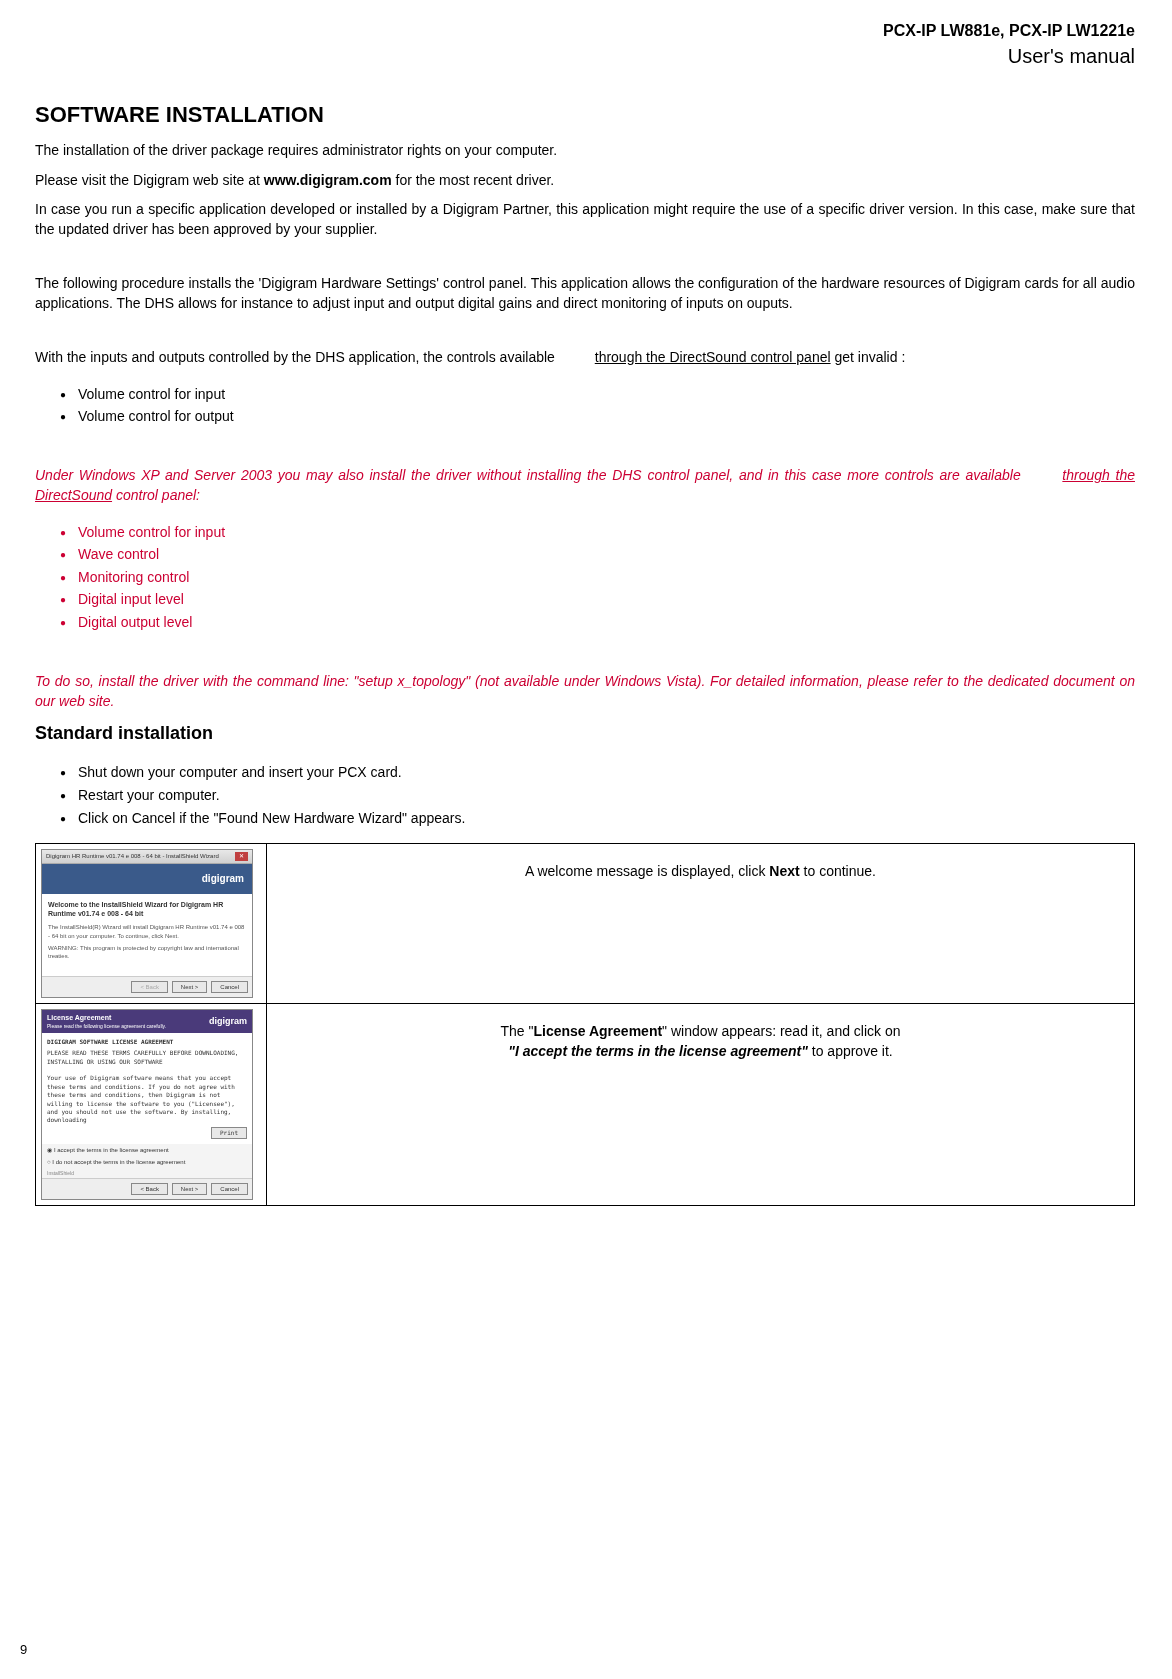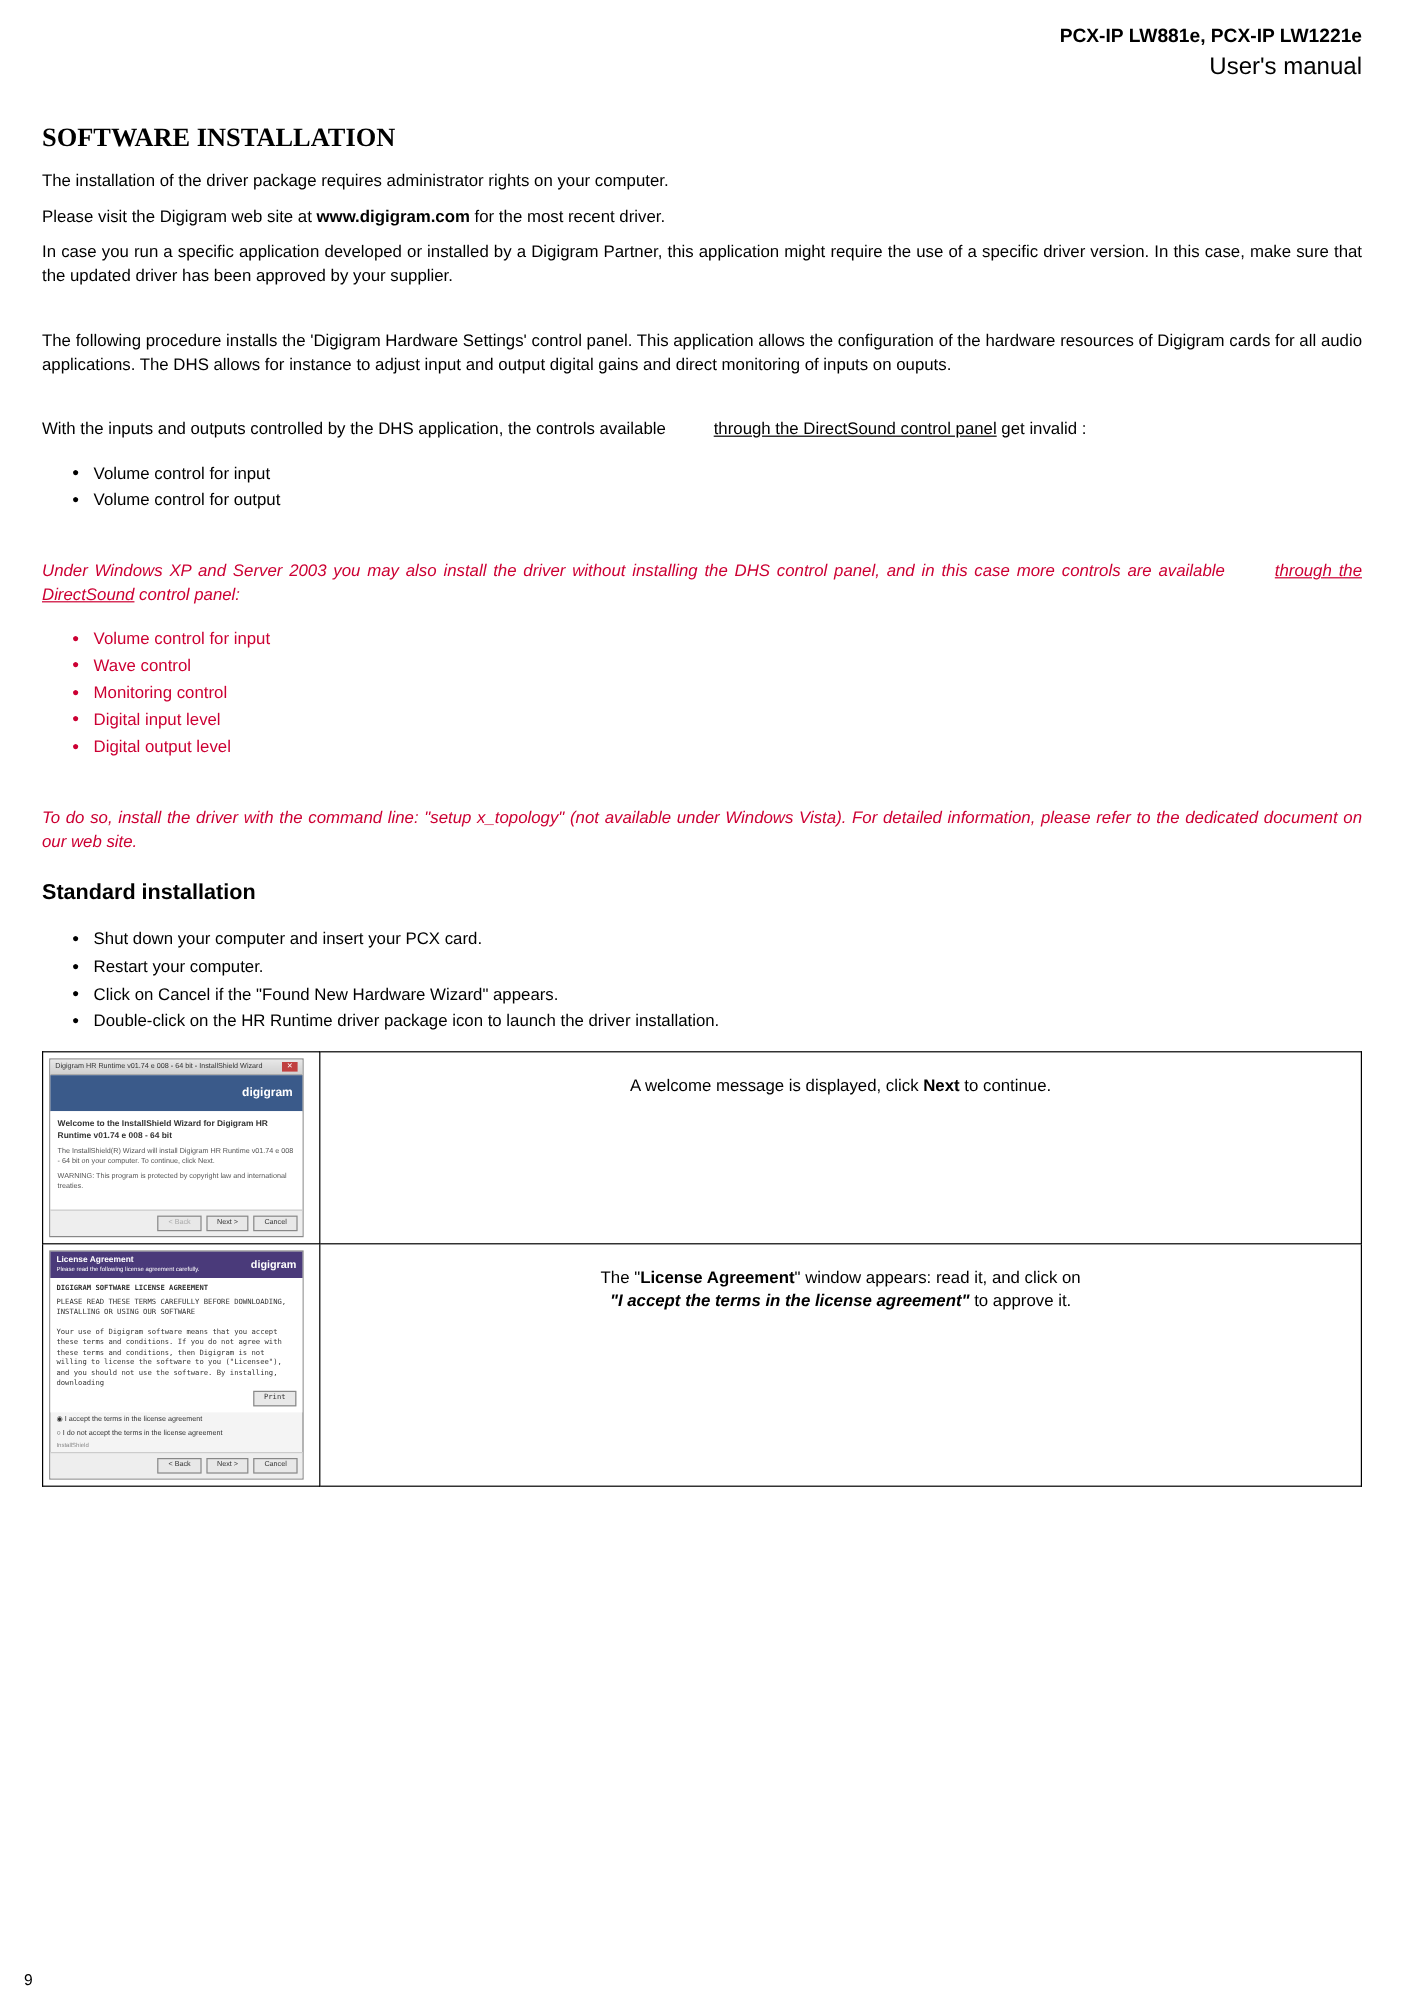--- a/index.html
+++ b/index.html
@@ -19,26 +19,25 @@
       font-weight: bold;
       font-size: 16px;
     }
     .header-sub {
       font-size: 20px;
     }
     h1 {
       font-size: 22px;
       font-weight: bold;
       margin: 20px 0 10px 0;
-      font-family: Liberation Serif, serif;
     }
     h2 {
       font-size: 18px;
       font-weight: bold;
-      margin: 20px 0 8px 0;
+      margin: 10px 0 8px 0;
     }
     p {
       margin: 5px 0 10px 0;
       text-align: justify;
     }
     .bold { font-weight: bold; }
     .underline { text-decoration: underline; padding-left: 36px; }
     .red { color: #cc0033; }
     .red-italic { color: #cc0033; font-style: italic; }
     ul {
@@ -210,21 +209,20 @@
 </ul>
 
 <br>
 <p class="red-italic" style="text-align: justify;">To do so, install the driver with the command line: "setup x_topology" (not available under Windows Vista). For detailed information, please refer to the dedicated document on our web site.</p>
 
 <h2>Standard installation</h2>
 <ul>
   <li>Shut down your computer and insert your PCX card.</li>
   <li>Restart your computer.</li>
   <li>Click on Cancel if the "Found New Hardware Wizard" appears.</li>
-  <li>Double-click on the HR Runtime driver package icon to launch the driver installation.</li>
 </ul>
 
 <table class="install">
   <tbody>
       <tr>
     <td class="img-cell">
       <div class="wizard-box">
         <div class="wizard-title">
           <span>Digigram HR Runtime v01.74 e 008 - 64 bit - InstallShield Wizard</span>
           <span class="close-btn">✕</span>

